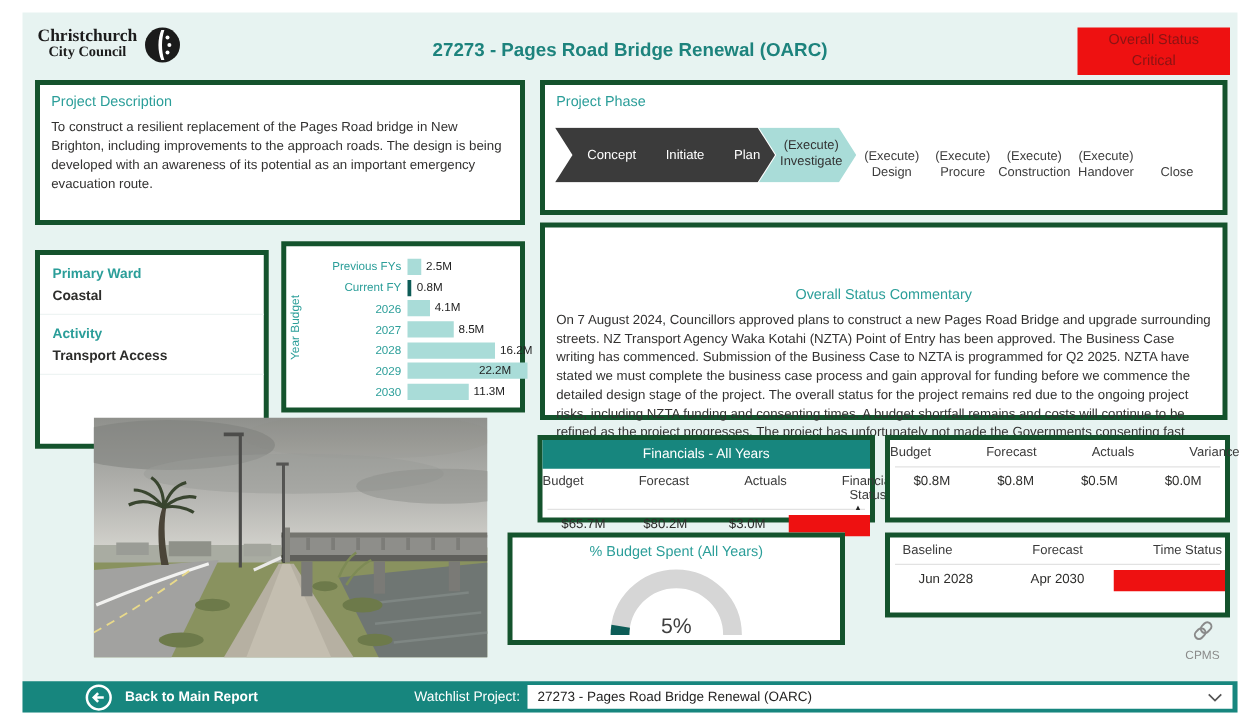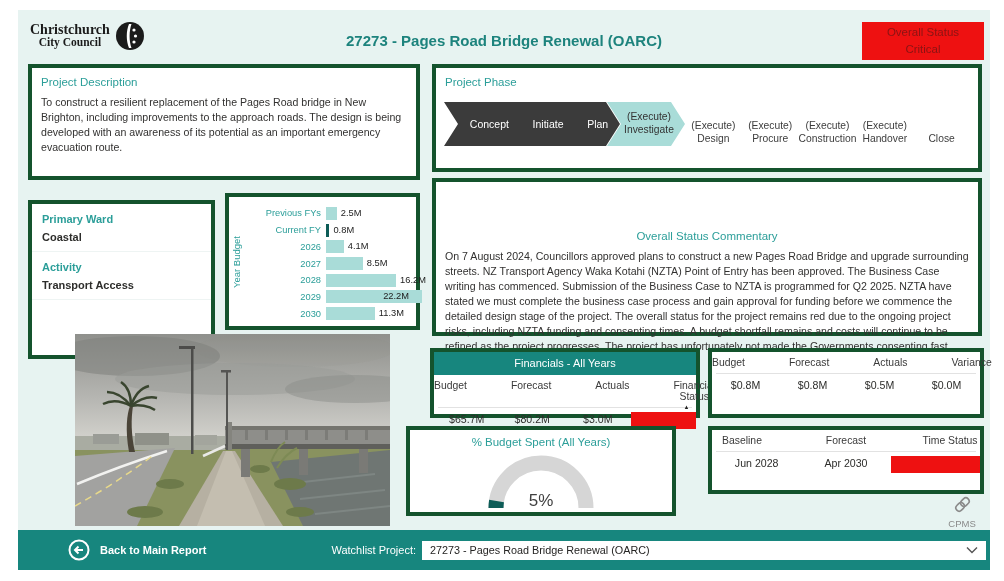--- a/index.html
+++ b/index.html
@@ -73,21 +73,21 @@
   
   #gauge-panel{left:388px;top:416px;width:270px;height:90px;}
   #gauge-panel .panel-title{text-align:center;padding-top:6px;}
   .gauge-holder{display:flex;justify-content:center;}
   
   #milestone-panel{left:690px;top:416px;width:276px;height:68px;}
   
   .cpms{position:absolute;right:8px;top:486px;width:40px;text-align:center;color:#8a8a8a;}
   .cpms-label{font-size:9.5px;margin-top:1px;}
   
-  .footer{position:absolute;left:0;right:0;bottom:0;height:40px;background:#17867e;
+  .footer{position:absolute;left:0;right:0;bottom:0;height:25px;background:#17867e;
           display:flex;align-items:center;}
   .back-btn{display:flex;align-items:center;cursor:pointer;margin-left:50px;}
   .back-label{color:#ffffff;font-size:11px;font-weight:bold;margin-left:10px;}
   .watchlist-label{color:#ffffff;font-size:11px;margin-left:auto;padding-right:6px;}
   .dropdown{width:556px;height:19px;background:#ffffff;margin-right:4px;display:flex;
             align-items:center;font-size:10.8px;color:#252423;padding-left:8px;cursor:pointer;}
   .dd-text{flex:1;white-space:nowrap;overflow:hidden;}
   .dd-chev{margin-right:8px;}
 </style>
 </head>

